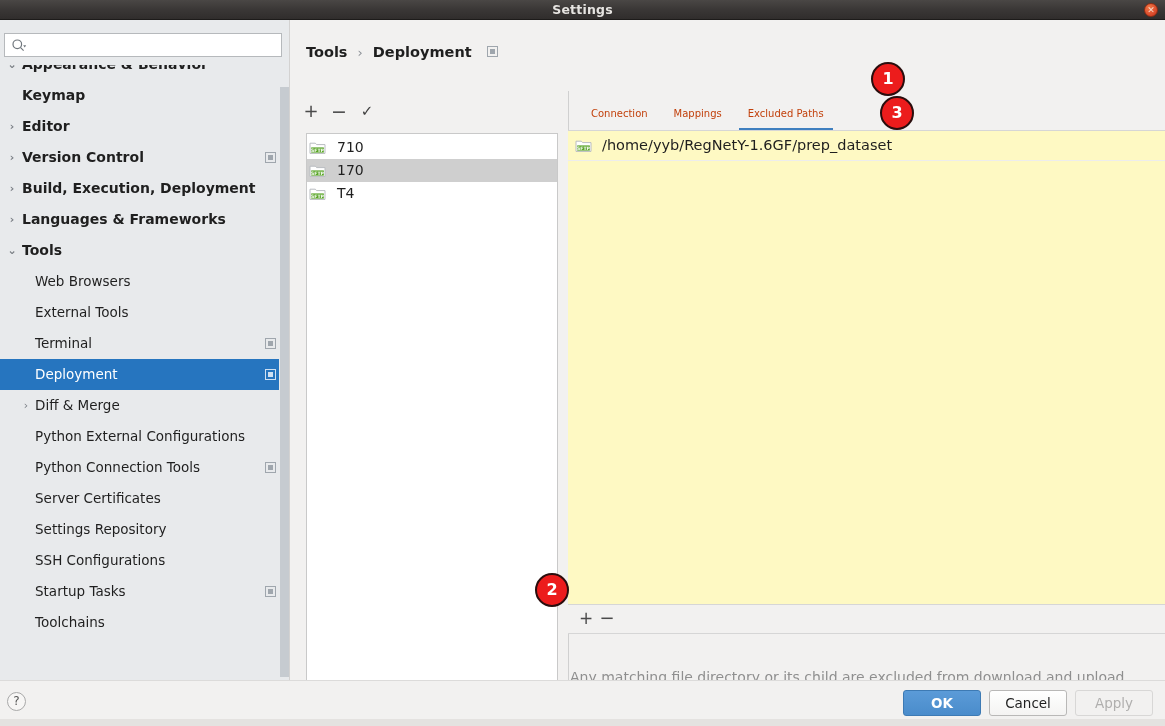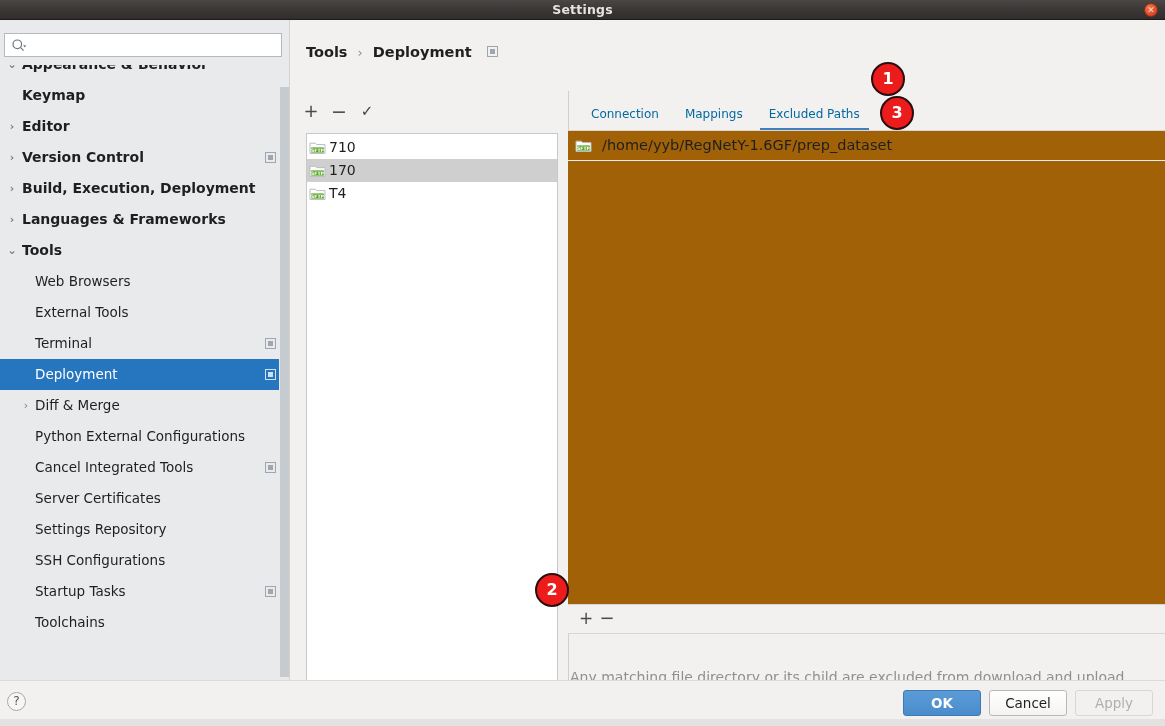--- a/index.html
+++ b/index.html
@@ -224,21 +224,21 @@
     left: 16px; top: 102px;
     width: 252px; height: 560px;
     background: #ffffff;
     border: 1px solid #c9c9c9;
     box-sizing: border-box;
   }
   .server-row {
     position: relative;
     height: 23px;
     line-height: 23px;
-    padding-left: 16px;
+    padding-left: 24px;
     font-size: 14px;
     white-space: nowrap;
   }
   .server-row.selected { background: #cfcfcf; }
   .sftp-icon {
     position: absolute;
     left: 2px; top: 4px;
     width: 17px; height: 15px;
   }
   .server-label { margin-left: 6px; }
@@ -255,39 +255,39 @@
     position: absolute;
     left: 288px; top: 68px;
     width: 580px; height: 32px;
   }
   .tab {
     position: relative;
     float: left;
     height: 32px;
     line-height: 30px;
     padding: 0 13px;
-    font-size: 12px;
-    color: #0369a1;
+    font-size: 10px;
+    color: #c2410c;
     white-space: nowrap;
     text-align: center;
   }
   .tab.active::after {
     content: "";
     position: absolute;
     left: 4px; right: 4px;
     bottom: 0;
     height: 3px;
     background: #3f7fbf;
   }
 
   .paths-panel {
     position: absolute;
     left: 278px; top: 99px;
     width: 597px; height: 473px;
-    background: #a16207;
+    background: #fef9c3;
     border-top: 1px solid #d6d6d6;
   }
   .path-row {
     position: relative;
     height: 29px;
     line-height: 29px;
     padding-left: 34px;
     font-size: 14.5px;
     white-space: nowrap;
     border-bottom: 1px solid #ededed;
@@ -428,21 +428,21 @@
           <div class="nav-item top"><span class="nav-arrow">›</span><span>Version Control</span><span class="nav-badge"></span></div>
           <div class="nav-item top"><span class="nav-arrow">›</span><span>Build, Execution, Deployment</span></div>
           <div class="nav-item top"><span class="nav-arrow">›</span><span>Languages &amp; Frameworks</span></div>
           <div class="nav-item top"><span class="nav-arrow">⌄</span><span>Tools</span></div>
           <div class="nav-item child"><span>Web Browsers</span></div>
           <div class="nav-item child"><span>External Tools</span></div>
           <div class="nav-item child"><span>Terminal</span><span class="nav-badge"></span></div>
           <div class="nav-item child selected"><span>Deployment</span><span class="nav-badge"></span></div>
           <div class="nav-item child"><span class="nav-arrow">›</span><span>Diff &amp; Merge</span></div>
           <div class="nav-item child"><span>Python External Configurations</span></div>
-          <div class="nav-item child"><span>Cancel Integrated Tools</span><span class="nav-badge"></span></div>
+          <div class="nav-item child"><span>Python Connection Tools</span><span class="nav-badge"></span></div>
           <div class="nav-item child"><span>Server Certificates</span></div>
           <div class="nav-item child"><span>Settings Repository</span></div>
           <div class="nav-item child"><span>SSH Configurations</span></div>
           <div class="nav-item child"><span>Startup Tasks</span><span class="nav-badge"></span></div>
           <div class="nav-item child"><span>Toolchains</span></div>
         </div>
     </div>
 
     <div class="sidebar-sb-track">
       <div class="sidebar-sb-thumb"></div>

